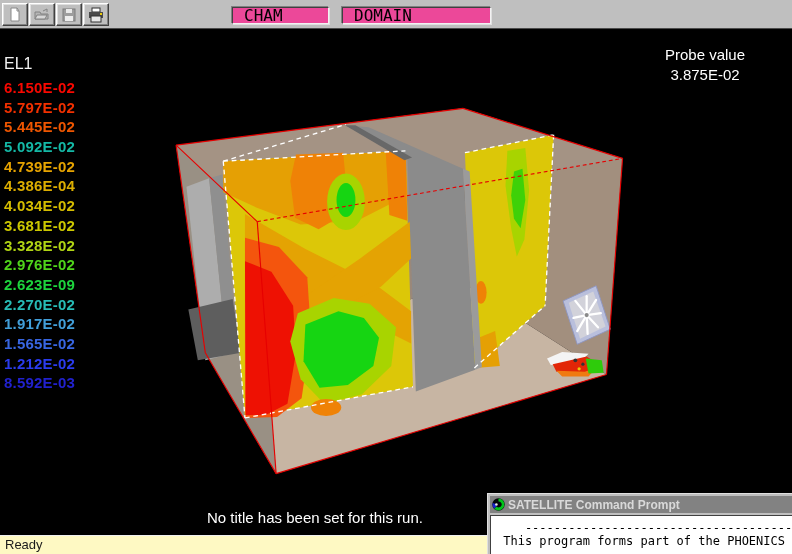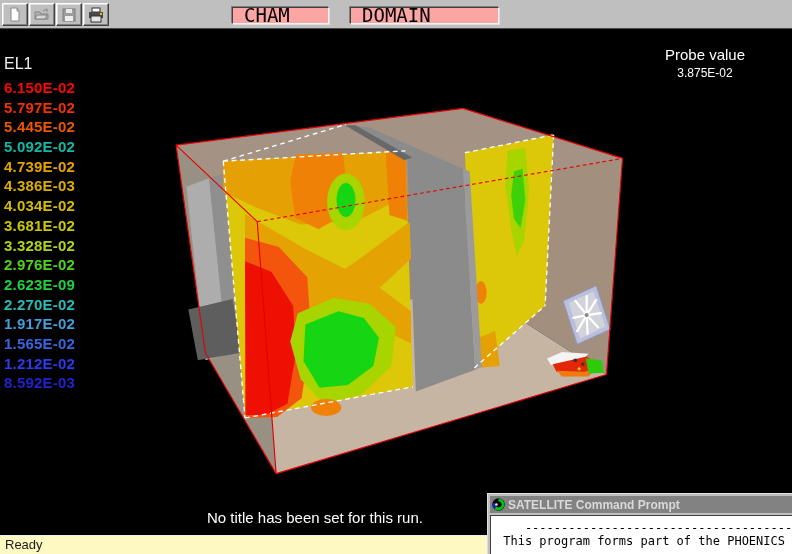--- a/index.html
+++ b/index.html
@@ -14,36 +14,36 @@
     background:#bfbfbf;border-bottom:1px solid #4a4a4a;box-sizing:border-box;
   }
   .tb-btn{
     position:absolute;top:3px;width:26px;height:23px;background:#bfbfbf;
     border-top:1px solid #ffffff;border-left:1px solid #ffffff;
     border-right:1px solid #404040;border-bottom:1px solid #404040;
     box-shadow:inset -1px -1px 0 #808080, inset 1px 1px 0 #dfdfdf;
     display:flex;align-items:center;justify-content:center;padding:0;
   }
   .tb-field{
-    position:absolute;top:7px;height:17px;background:#fca5a5;box-sizing:border-box;
+    position:absolute;top:7px;height:17px;background:#ec4899;box-sizing:border-box;
     border-top:1px solid #404040;border-left:1px solid #404040;
     border-bottom:1px solid #f2f2f2;border-right:1px solid #f2f2f2;
     box-shadow:-1px -1px 0 #808080, 1px 1px 0 #dfdfdf;
-    font-family:"DejaVu Sans Mono",monospace;font-size:19px;color:#000;
+    font-family:"DejaVu Sans Mono",monospace;font-size:16px;color:#000;
     padding:0 0 0 11px;line-height:15px;
   }
   
   .viewport{position:absolute;left:0;top:30px;width:792px;height:505px;background:#000;}
   .scene{position:absolute;left:0;top:30px;width:792px;height:505px;}
   .legend{position:absolute;left:4px;top:55px;color:#f2f2f2;}
   .legend-title{font-size:16px;color:#f2f2f2;margin-bottom:5px;}
   .legend-entry{font-size:15px;font-weight:700;height:19.7px;line-height:19.7px;letter-spacing:0.2px;}
   .probe{position:absolute;left:630px;top:38px;width:150px;text-align:center;color:#fff;}
   .probe-label{font-size:15px;margin-top:8px;}
-  .probe-value{font-size:12px;margin-top:3px;}
+  .probe-value{font-size:15px;margin-top:3px;}
   .run-title{position:absolute;left:0;top:509px;width:630px;text-align:center;color:#fff;font-size:15px;}
   
   .cmdwin{
     position:absolute;left:487px;top:493px;width:310px;height:61px;
     background:#bfbfbf;z-index:5;box-sizing:border-box;
     border-top:1px solid #dfdfdf;border-left:1px solid #dfdfdf;
     padding:2px 0 0 2px;
   }
   .cmd-titlebar{
     height:17px;background:#828282;display:flex;align-items:center;
@@ -89,21 +89,21 @@
   </button>
   <button class="tb-btn" style="left:83px">
     <svg width="16" height="16" viewBox="0 0 16 16">
       <rect x="4" y="1" width="8" height="4" fill="#ffffff" stroke="#303030"></rect>
       <rect x="1" y="5" width="14" height="6" fill="#4a4a4a"></rect>
       <rect x="3" y="9" width="10" height="6" fill="#e8e8e8" stroke="#303030"></rect>
       <rect x="12" y="6" width="2" height="2" fill="#e8c80a"></rect>
     </svg>
   </button>
   <div class="tb-field" style="left:232px;width:97px">CHAM</div>
-  <div class="tb-field" style="left:350px;width:149px">DOMAIN</div>
+  <div class="tb-field" style="left:342px;width:149px">DOMAIN</div>
 </div>
 
 <div class="viewport"></div>
 
 <svg class="scene" viewBox="0 30 792 535">
 
   <polygon points="163,152 467,113 470,300 194,372" fill="#9a887a"></polygon>
   <polygon points="467,113 636,166 619,395 470,300" fill="#a28f7e"></polygon>
   <polygon points="194,372 470,300 619,395 269,500" fill="#c7b5a3"></polygon>
   <polygon points="249,233 163,152 467,113 636,166" fill="#a49384"></polygon>
@@ -192,21 +192,21 @@
   </g>
 </svg>
 
 <div class="legend">
   <div class="legend-title">EL1</div>
   <div class="legend-entry" style="color: rgb(248, 8, 0); text-align: right;">6.150E-02</div>
   <div class="legend-entry" style="color: rgb(242, 48, 0);">5.797E-02</div>
   <div class="legend-entry" style="color: rgb(238, 86, 0);">5.445E-02</div>
   <div class="legend-entry" style="color: #14b8a6;">5.092E-02</div>
   <div class="legend-entry" style="color: rgb(230, 163, 0);">4.739E-02</div>
-  <div class="legend-entry" style="color: rgb(220, 174, 0);">4.386E-03</div>
+  <div class="legend-entry" style="color: rgb(220, 174, 0);">4.386E-04</div>
   <div class="legend-entry" style="color: rgb(212, 188, 0);">4.034E-02</div>
   <div class="legend-entry" style="color: rgb(204, 200, 0);">3.681E-02</div>
   <div class="legend-entry" style="color: rgb(177, 212, 20);">3.328E-02</div>
   <div class="legend-entry" style="color: rgb(79, 212, 27);">2.976E-02</div>
   <div class="legend-entry" style="color: rgb(29, 212, 61);">2.623E-09</div>
   <div class="legend-entry" style="color: rgb(39, 188, 182);">2.270E-02</div>
   <div class="legend-entry" style="color: rgb(66, 159, 218);">1.917E-02</div>
   <div class="legend-entry" style="color: rgb(56, 102, 226);">1.565E-02</div>
   <div class="legend-entry" style="color: rgb(42, 60, 238);">1.212E-02</div>
   <div class="legend-entry" style="color: rgb(33, 33, 206);">8.592E-03</div>

